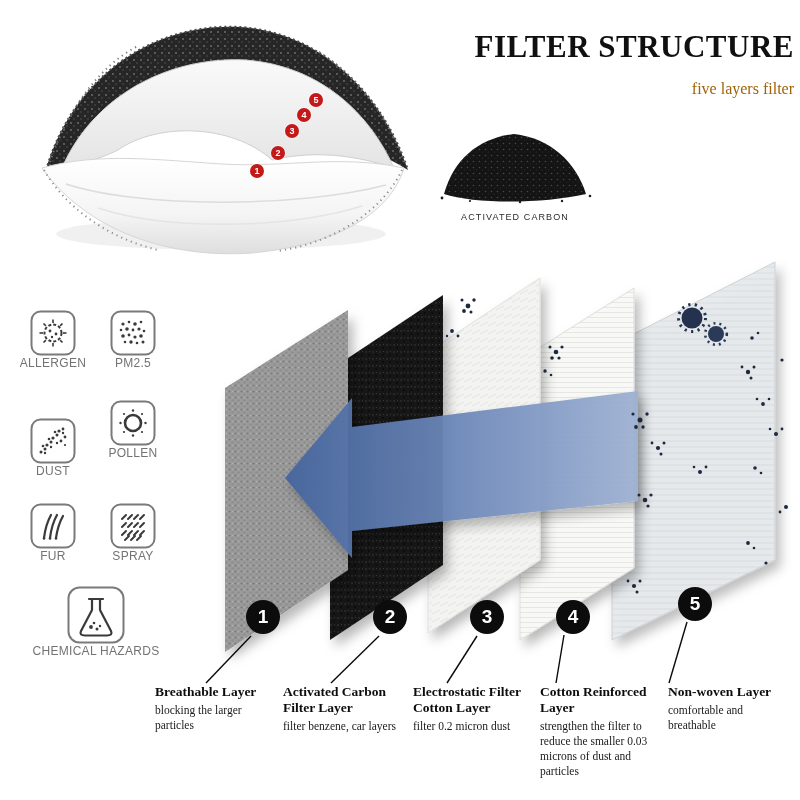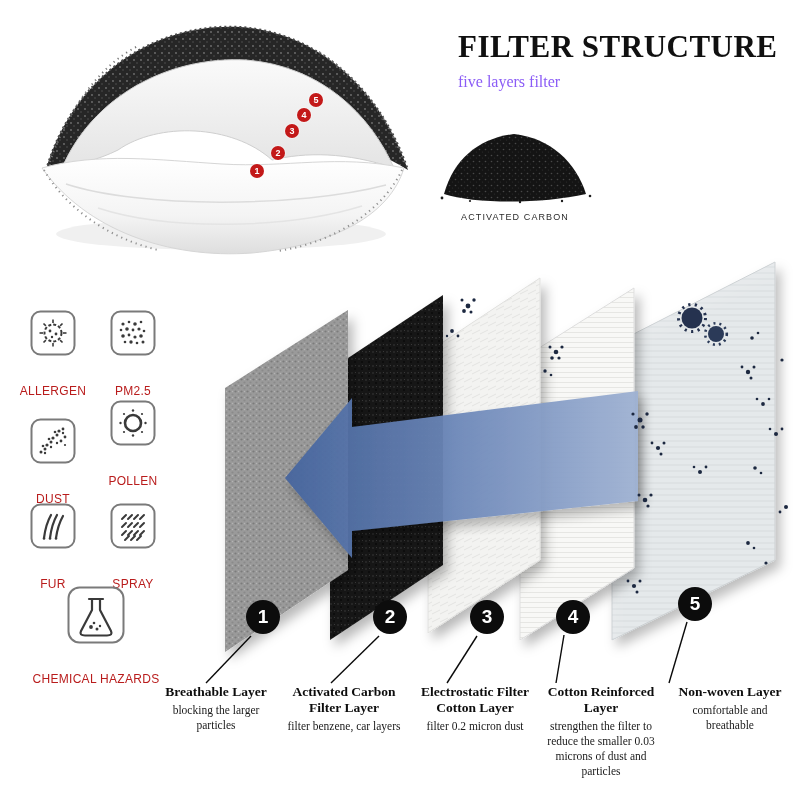--- a/index.html
+++ b/index.html
@@ -6,51 +6,51 @@
   .stage{position:relative;width:800px;height:800px;background:#ffffff;overflow:hidden;font-family:"Liberation Sans",sans-serif;}
 
   
   .mask{position:absolute;left:6px;top:2px;width:432px;height:266px;z-index:2;}
   .mk{position:absolute;width:14px;height:14px;border-radius:50%;background:#c31919;color:#fff;
       font:700 9px "Liberation Sans",sans-serif;display:flex;align-items:center;justify-content:center;z-index:5;
       box-shadow:0 0 0 1px rgba(255,255,255,.35);}
   .mk1{left:250px;top:164px}.mk2{left:271px;top:146px}.mk3{left:285px;top:124px}.mk4{left:297px;top:108px}.mk5{left:309px;top:93px}
 
   
-  .header{position:absolute;left:458px;top:30px;width:336px;text-align:left;z-index:2;}
+  .header{position:absolute;left:458px;top:30px;width:336px;text-align:right;z-index:2;}
   .header h1{margin:0;font:700 31px/1.1 "Liberation Serif",serif;color:#101010;letter-spacing:.5px;}
-  .subtitle{margin-top:9px;font:16px "Liberation Serif",serif;color:#8b5cf6;}
+  .subtitle{margin-top:16px;font:16px "Liberation Serif",serif;color:#a16207;}
 
   
   .carbon{position:absolute;left:430px;top:118px;width:170px;text-align:center;z-index:2;}
   .carbon svg{width:170px;height:92px;display:block;}
   .carbon-label{margin-top:2px;font:9px "Liberation Sans",sans-serif;letter-spacing:1.1px;color:#2b2b2b;}
 
   
   .hz{position:absolute;display:flex;flex-direction:column;align-items:center;z-index:2;}
   .hz svg{display:block;}
-  .hzlabel{margin-top:28px;font:12px "Liberation Sans",sans-serif;color:#b91c1c;letter-spacing:.3px;white-space:nowrap;}
+  .hzlabel{margin-top:0;font:12px "Liberation Sans",sans-serif;color:#737373;letter-spacing:.3px;white-space:nowrap;}
   .hz-allergen{left:22px;top:310px;width:62px}
   .hz-pm25{left:102px;top:310px;width:62px}
   .hz-dust{left:22px;top:418px;width:62px}
   .hz-pollen{left:102px;top:400px;width:62px}
   .hz-fur{left:22px;top:503px;width:62px}
   .hz-spray{left:102px;top:503px;width:62px}
   .hz-chemical{left:8px;top:586px;width:176px}
 
   
   .diagram{position:absolute;left:0;top:0;width:800px;height:800px;z-index:1;}
 
   
   .num{position:absolute;width:34px;height:34px;border-radius:50%;background:#0c0c0c;color:#fff;
        font:700 19px "Liberation Sans",sans-serif;display:flex;align-items:center;justify-content:center;z-index:3;}
   .n1{left:246px;top:600px}.n2{left:373px;top:600px}.n3{left:470px;top:600px}.n4{left:556px;top:600px}.n5{left:678px;top:587px}
 
   
-  .col{position:absolute;top:684px;z-index:3;text-align:center;}
+  .col{position:absolute;top:684px;z-index:3;}
   .col h3{margin:0 0 3px;font:700 13.5px/1.2 "Liberation Serif",serif;color:#0d0d0d;}
   .col p{margin:0;font:11.5px/1.3 "Liberation Serif",serif;color:#1a1a1a;}
   .c1{left:155px;width:122px}.c2{left:283px;width:122px}.c3{left:413px;width:124px}.c4{left:540px;width:122px}.c5{left:668px;width:124px}
 </style>
 </head>
 <body>
 
 <div class="stage">
 
   <svg class="mask" viewBox="0 0 432 266" aria-hidden="true">

